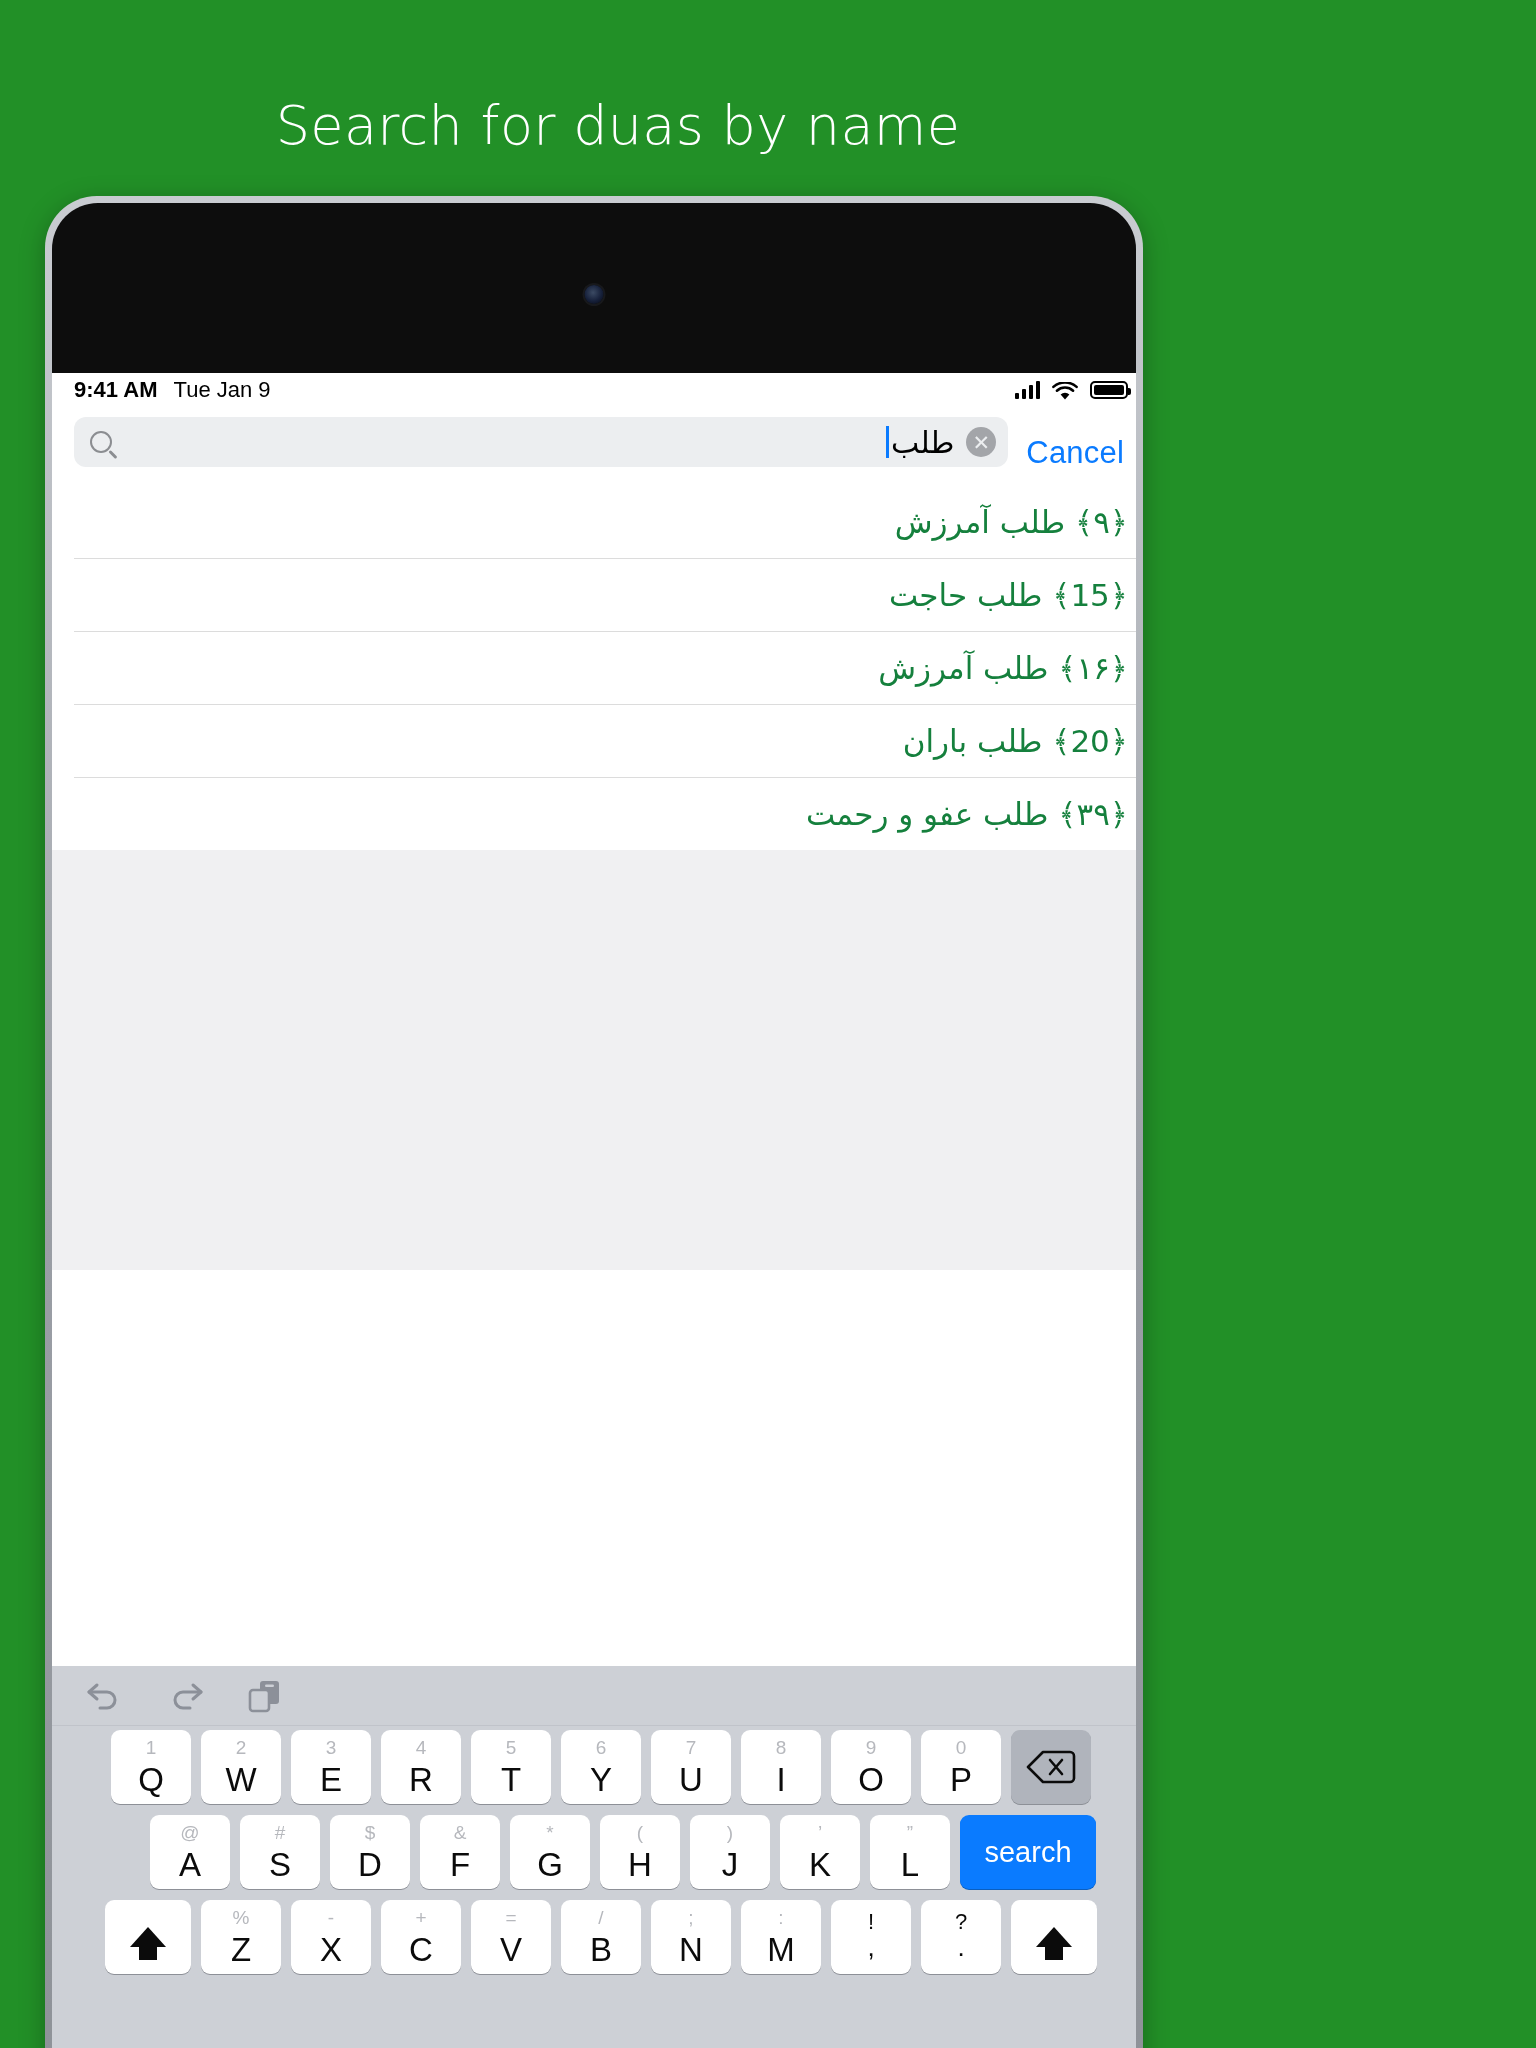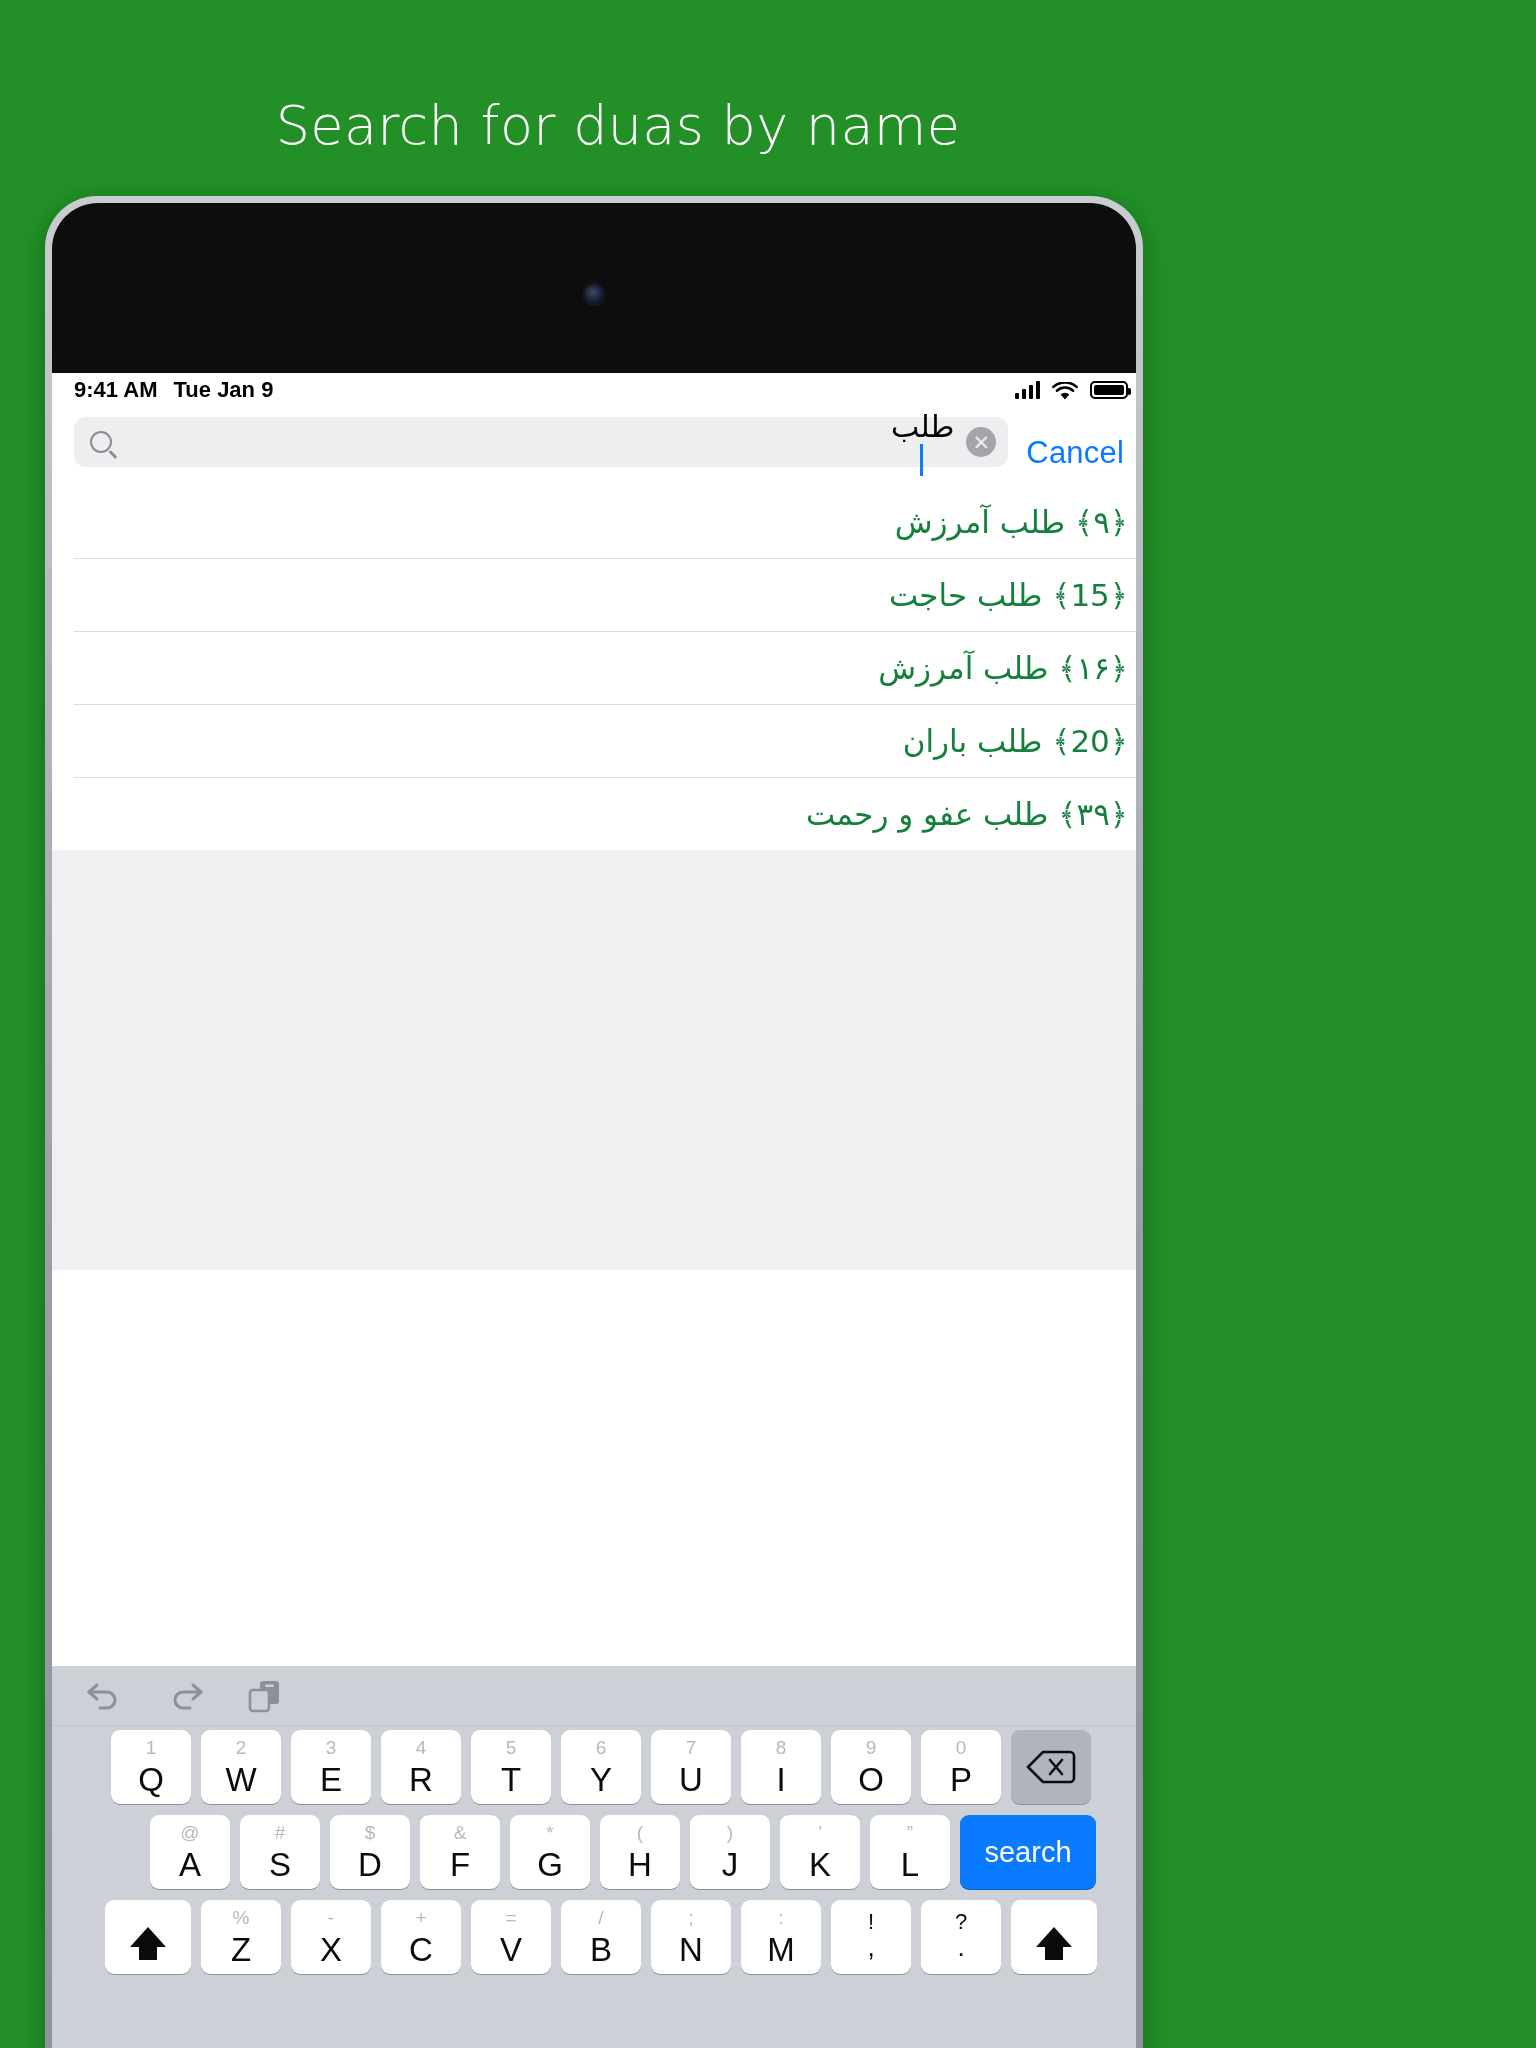--- a/index.html
+++ b/index.html
@@ -51,21 +51,21 @@
   }
 
   
   .statusbar {
     height:34px; background:#ffffff;
     display:flex; align-items:center;
     padding:0 22px 0 22px;
     font-size:22px; font-weight:600; color:#000;
   }
   .sb-time { margin-right:16px; }
-  .sb-date { font-weight:700; }
+  .sb-date { font-weight:400; }
   .sb-right { margin-left:auto; display:flex; align-items:center; gap:12px; }
   .sig { display:flex; align-items:flex-end; gap:3px; height:18px; }
   .sig i { width:4px; background:#000; border-radius:1px; display:block; }
   .sig i:nth-child(1){height:6px;} .sig i:nth-child(2){height:10px;}
   .sig i:nth-child(3){height:14px;} .sig i:nth-child(4){height:18px;}
   .wifi { width:26px; height:19px; position:relative; }
   .batt {
     width:38px; height:18px; border:2px solid #000; border-radius:5px;
     position:relative; padding:2px;
   }
@@ -91,21 +91,21 @@
     position:relative; flex:0 0 auto;
   }
   .mag::after{
     content:""; position:absolute; right:-8px; bottom:-5px;
     width:10px; height:2.8px; background:#8b8d91; border-radius:2px;
     transform:rotate(45deg);
   }
   .sf-text {
     margin-left:auto; font-size:30px; color:#000;
     font-family:"DejaVu Sans", sans-serif;
-    direction:rtl; display:flex; align-items:center;flex-direction:column;
+    direction:rtl; display:flex; align-items:center;
   }
   .caret {
     display:inline-block; width:3px; height:32px; background:#0a7bff;
     margin-right:2px;
   }
   .clear-btn {
     width:30px; height:30px; border-radius:50%; background:#a3a5a9;
     margin-left:12px; flex:0 0 auto;
     display:flex; align-items:center; justify-content:center;
     color:#eceef0; font-size:21px; line-height:1; font-weight:400;

